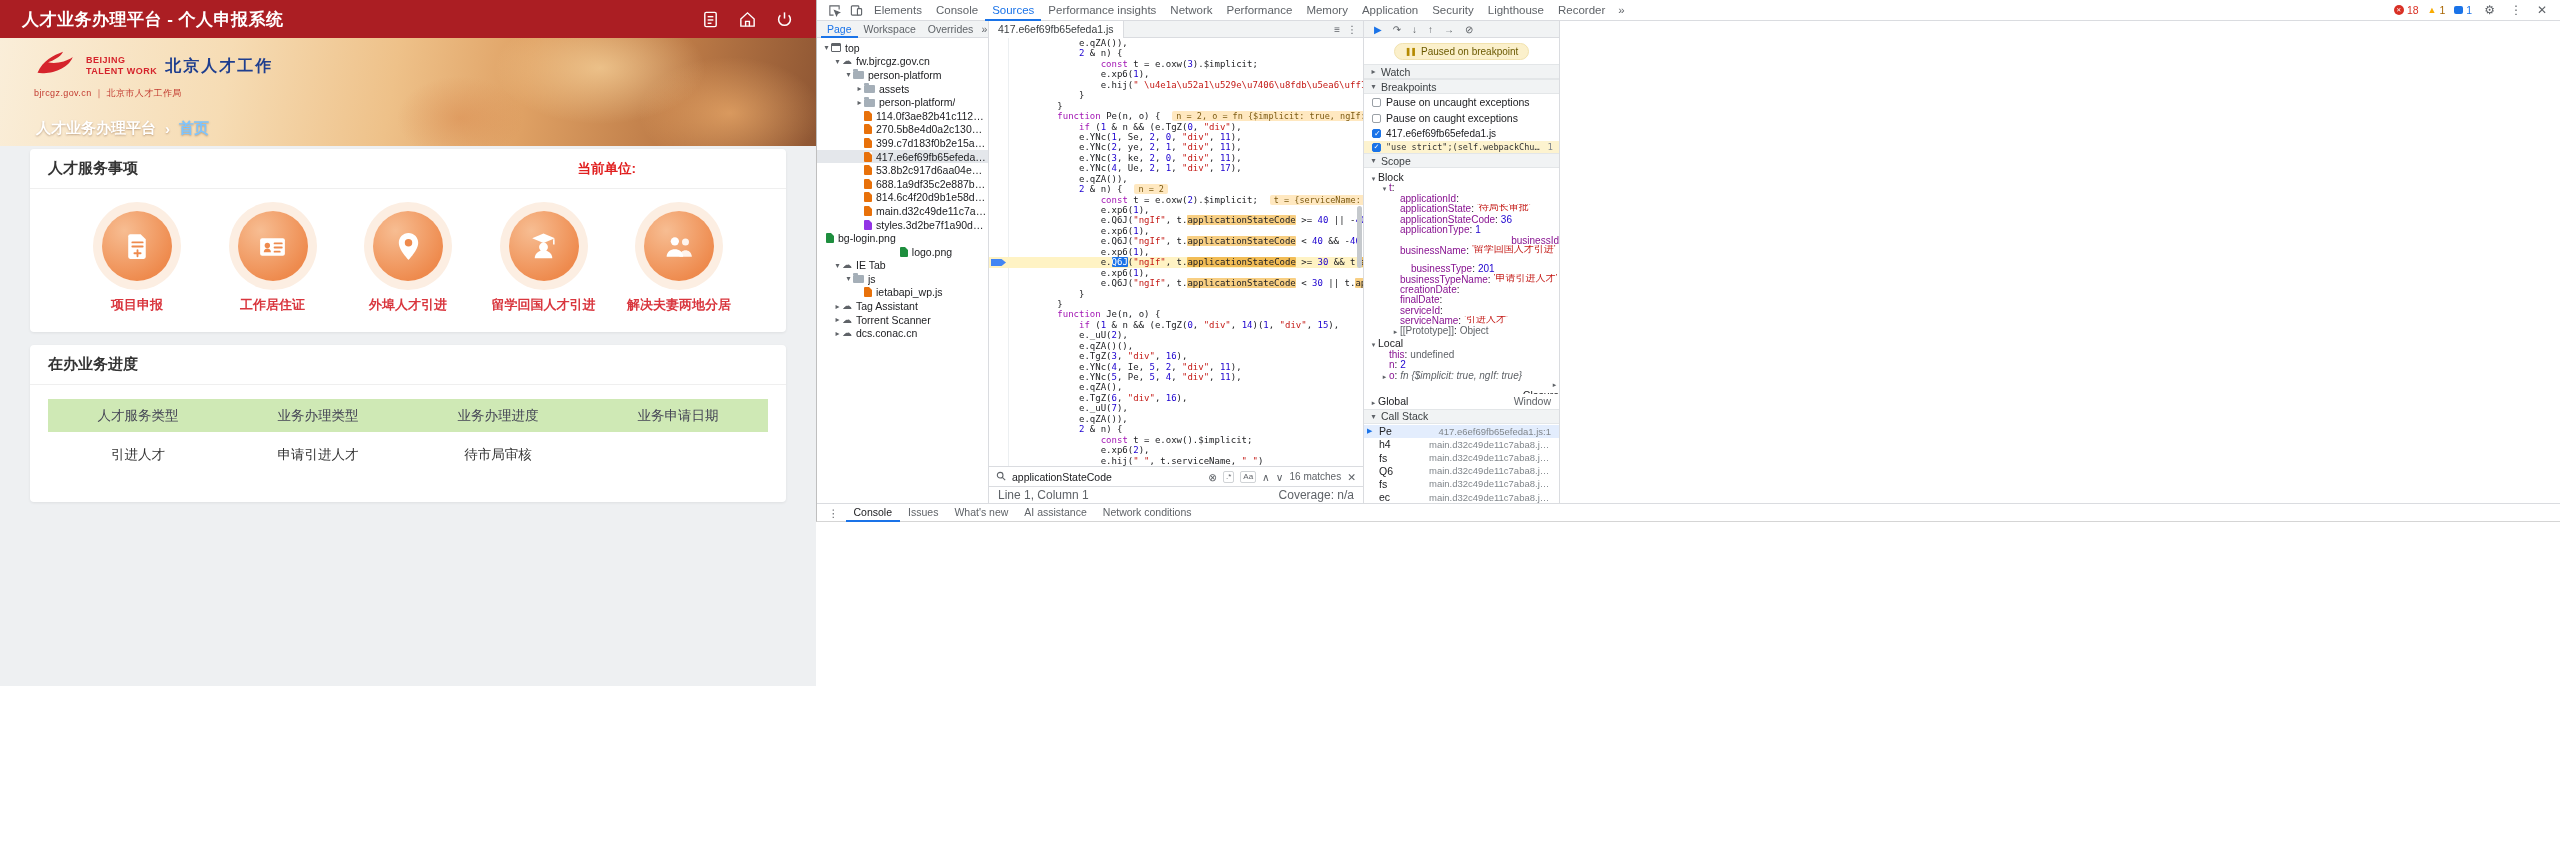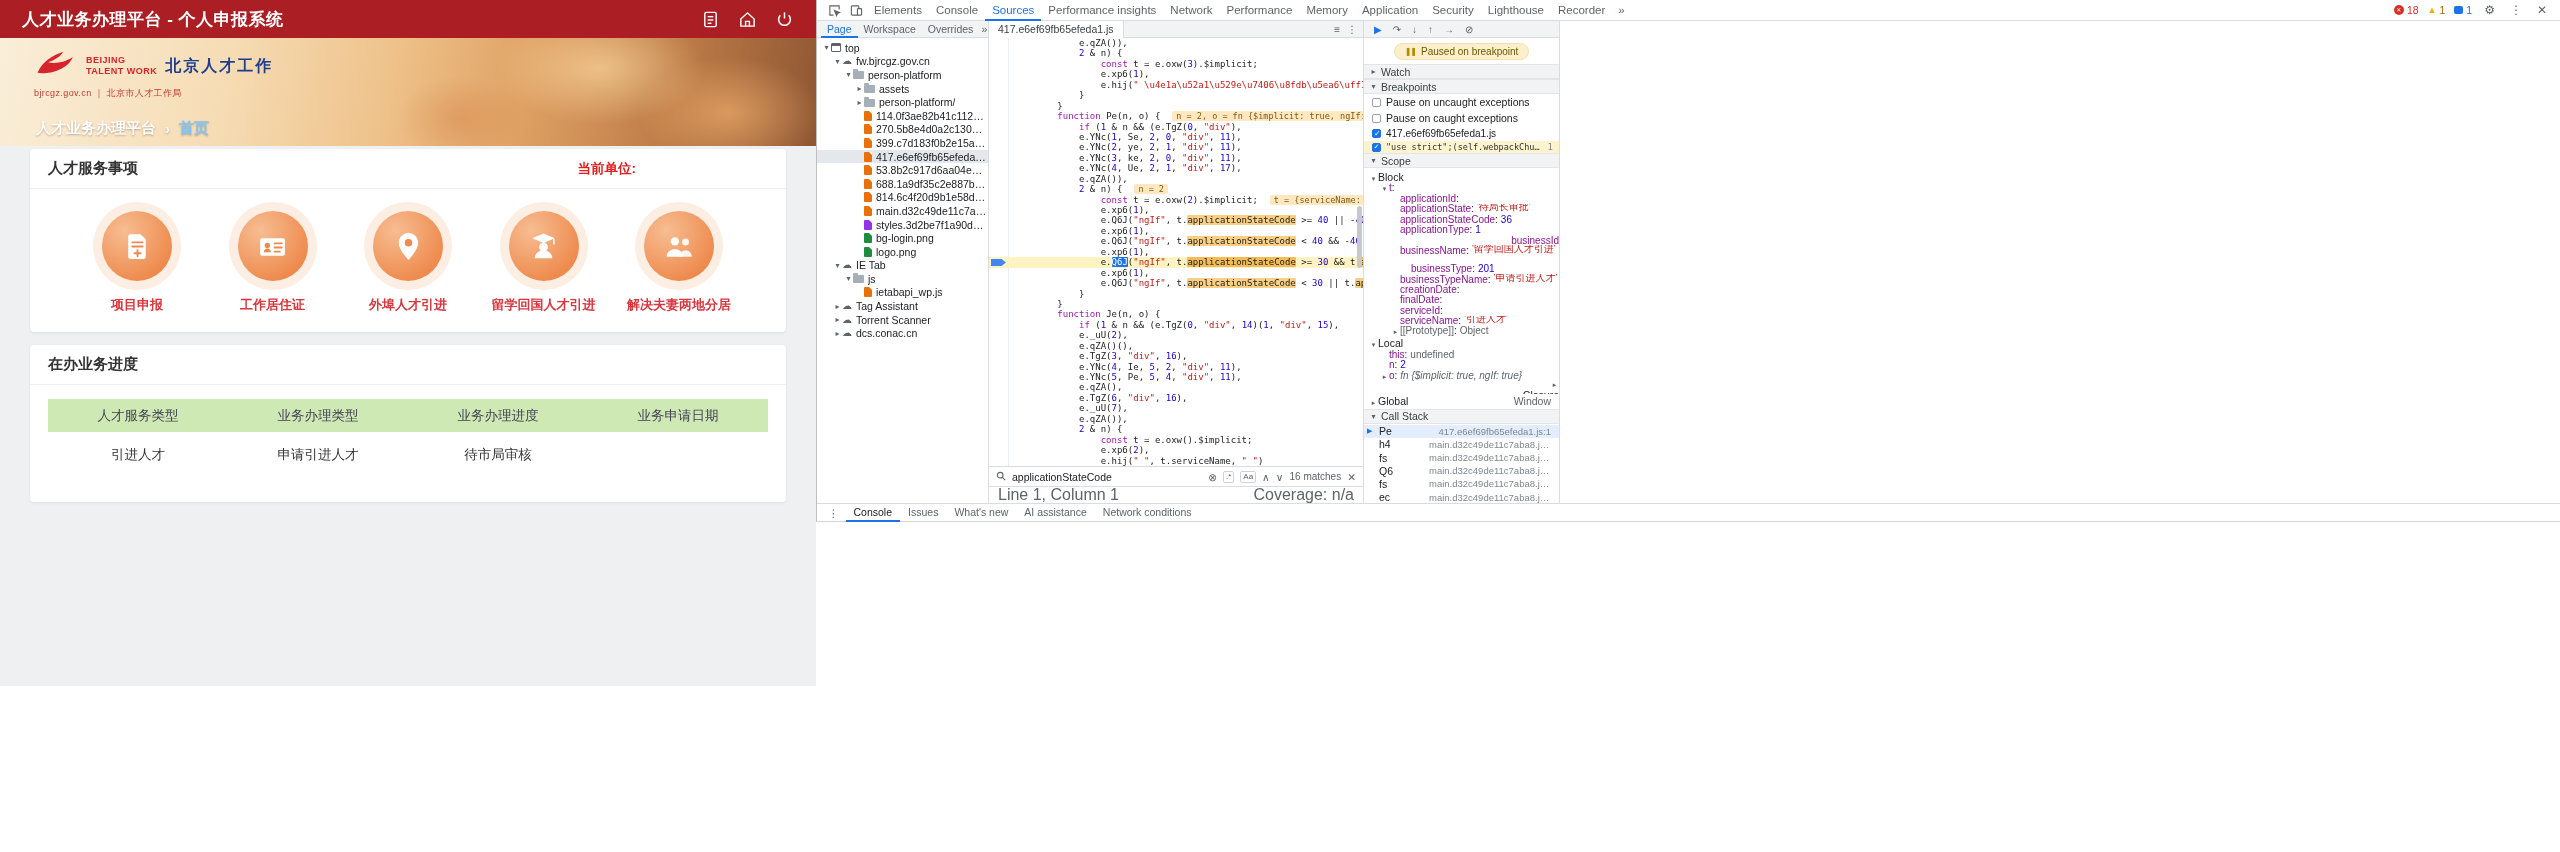--- a/index.html
+++ b/index.html
@@ -101,21 +101,21 @@
 .c-num{color:#1c00cf}
 .c-find{background:#f8cf83;border-radius:1px}
 .paused .c-find{background:#f2bd56}
 .c-sel{background:#1a73e8;color:#fff;border-radius:1px}
 .inline-hint{background:#ffe8c0;color:#7c5a12;margin-left:12px;padding:0 4px;border-radius:2px;font-size:8.5px}
 .code-scrollthumb{position:absolute;right:1px;top:168px;width:5px;height:62px;background:#c5c9cd;border-radius:3px}
 .searchbar{height:20px;flex:none;border-top:1px solid #dadce0;display:flex;align-items:center;padding:0 7px;font-size:10.5px;color:#202124;gap:6px;background:#fff;white-space:nowrap}
 .search-cluster{margin-left:auto;display:flex;align-items:center;gap:6px;color:#5f6368}
 .search-chip{border:1px solid #d0d3d6;border-radius:2px;font-size:8px;color:#5f6368;padding:0 2px;line-height:10px}
 .matches{font-size:10px;color:#5f6368}
-.statusbar{height:17px;flex:none;border-top:1px solid #dadce0;display:flex;align-items:center;font-size:16px;color:#5f6368;padding:0 9px;background:#fff}
+.statusbar{height:17px;flex:none;border-top:1px solid #dadce0;display:flex;align-items:center;font-size:12px;color:#5f6368;padding:0 9px;background:#fff}
 .status-right{margin-left:auto}
 
 .dt-side{width:196px;flex:none;border-right:1px solid #dadce0;display:flex;flex-direction:column;font-size:10.5px;min-height:0}
 .controls{gap:11px;padding:0 10px}
 .ctrl{font-size:10px;color:#5f6368}
 .ctrl.resume{color:#1a73e8}
 .side-scroll{flex:1;overflow:hidden}
 .paused-pill{margin:5px auto 4px;width:fit-content;background:#fbf0cb;border:1px solid #f1e2ae;border-radius:10px;padding:2px 10px;font-size:10px;color:#6b5900;display:flex;gap:5px;align-items:center}
 .pause-glyph{color:#b58a00;font-size:8px;letter-spacing:-1px}
 .side-sec{height:15px;background:#f1f3f4;border-top:1px solid #e3e6e8;border-bottom:1px solid #e3e6e8;display:flex;align-items:center;padding:0 5px;color:#3c4043;font-size:10.5px;gap:3px}
@@ -417,26 +417,26 @@
               <div class="tree-row" style="padding-left: 38px;">
                 <span class="tw"></span>
                 <span class="ticon js-file-icon"></span>
                 <span class="tlabel">main.d32c49de11c7aba8.js</span>
               </div>
               <div class="tree-row" style="padding-left: 38px;">
                 <span class="tw"></span>
                 <span class="ticon css-file-icon"></span>
                 <span class="tlabel">styles.3d2be7f1a90dd06c.css</span>
               </div>
-              <div class="tree-row" style="padding-left: 38px;">
+              <div class="tree-row" style="">
                 <span class="tw"></span>
                 <span class="ticon img-file-icon"></span>
                 <span class="tlabel">bg-login.png</span>
               </div>
-              <div class="tree-row" style="padding-left: 38px;">
+              <div class="tree-row" style="padding-left: 38px; justify-content: center;">
                 <span class="tw"></span>
                 <span class="ticon img-file-icon"></span>
                 <span class="tlabel">logo.png</span>
               </div>
               <div class="tree-row" style="padding-left: 16px;">
                 <span class="tw">▾</span>
                 <span class="ticon cloud-icon">☁</span>
                 <span class="tlabel">IE Tab</span>
               </div>
               <div class="tree-row" style="padding-left: 27px;">

